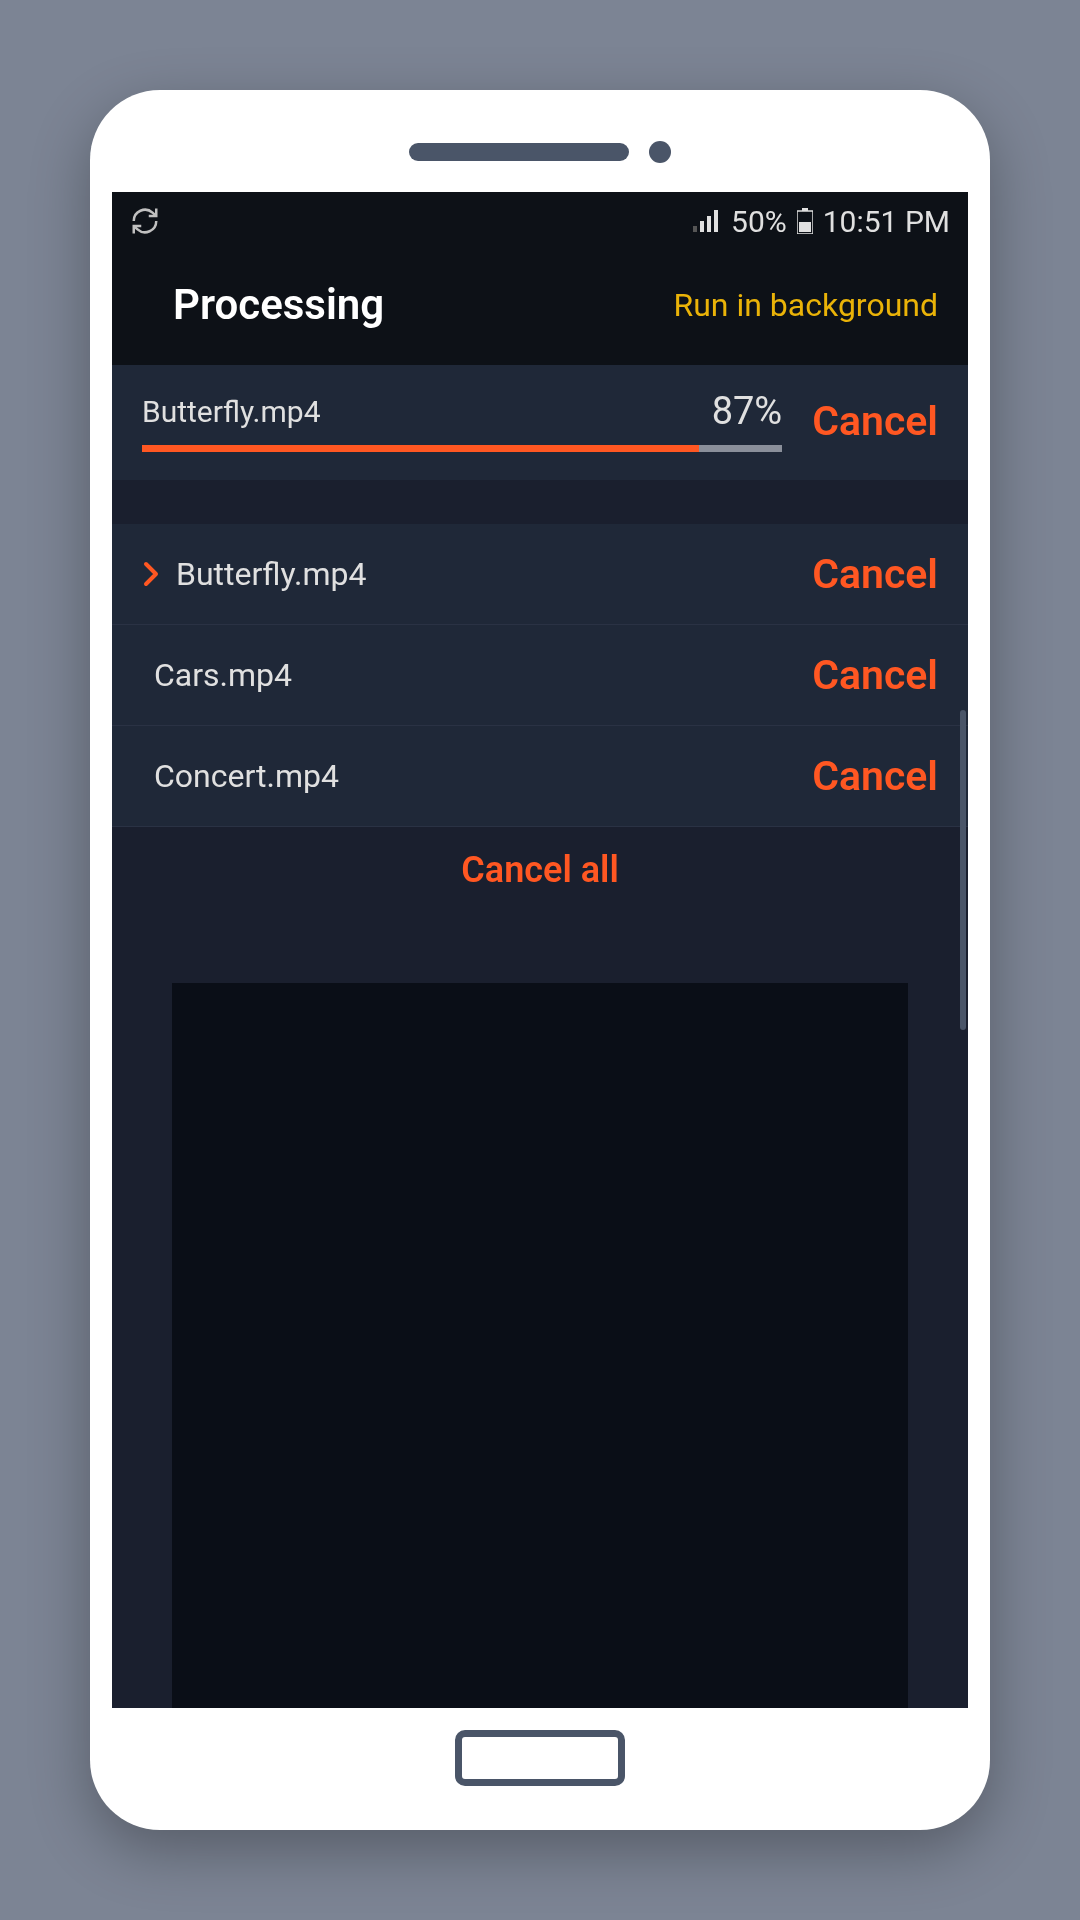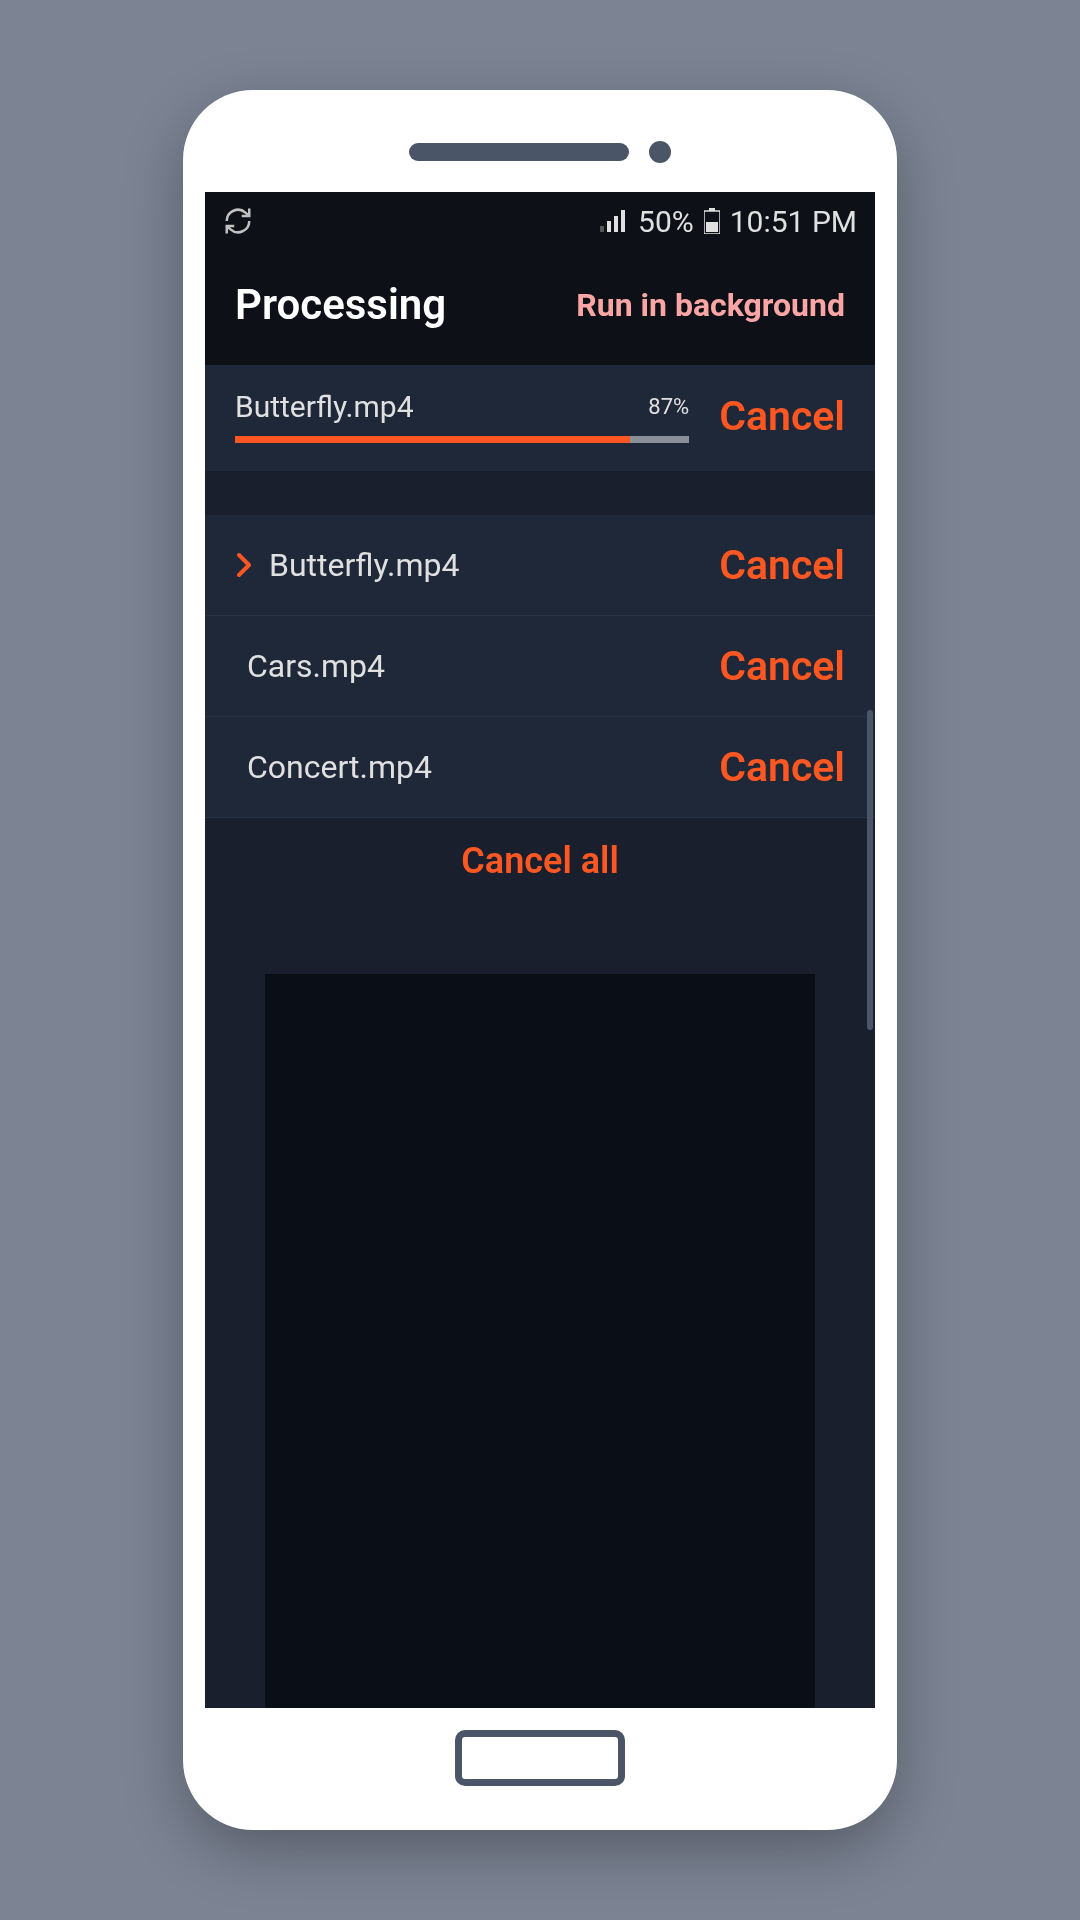--- a/index.html
+++ b/index.html
@@ -6,21 +6,21 @@
 body {
   background: #7c8494;
   width: 1080px;
   height: 1920px;
   display: flex;
   align-items: center;
   justify-content: center;
   font-family: -apple-system, BlinkMacSystemFont, 'Segoe UI', Roboto, sans-serif;
 }
 .phone-frame {
-  width: 714px;
+  width: 900px;
   height: 1740px;
   background: #fff;
   border-radius: 70px;
   padding: 22px;
   box-shadow: 0 20px 60px rgba(0,0,0,0.3);
   position: relative;
   display: flex;
   flex-direction: column;
 }
 .phone-top {
@@ -73,25 +73,26 @@
   background: #0d1117;
   padding: 30px 30px 36px 30px;
   display: flex;
   align-items: center;
   justify-content: space-between;
 }
 .header-title {
   color: #fff;
   font-size: 42px;
   font-weight: 600;
+  margin-left: 31px;
 }
 .header-action {
-  color: #fca5a5;
+  color: #eab308;
   font-size: 32px;
-  font-weight: 700;
+  font-weight: 400;
 }
 .progress-section {
   background: #1f2838;
   padding: 24px 30px 28px 30px;
   display: flex;
   align-items: center;
   gap: 30px;
 }
 .progress-info {
   flex: 1;
@@ -103,21 +104,21 @@
   display: flex;
   justify-content: space-between;
   align-items: center;
 }
 .progress-filename {
   color: #e0e0e0;
   font-size: 30px;
 }
 .progress-percent {
   color: #e0e0e0;
-  font-size: 22px;
+  font-size: 38px;
 }
 .progress-bar {
   height: 7px;
   background: #8a8f9a;
   position: relative;
 }
 .progress-fill {
   height: 100%;
   background: #ff5722;
 }

